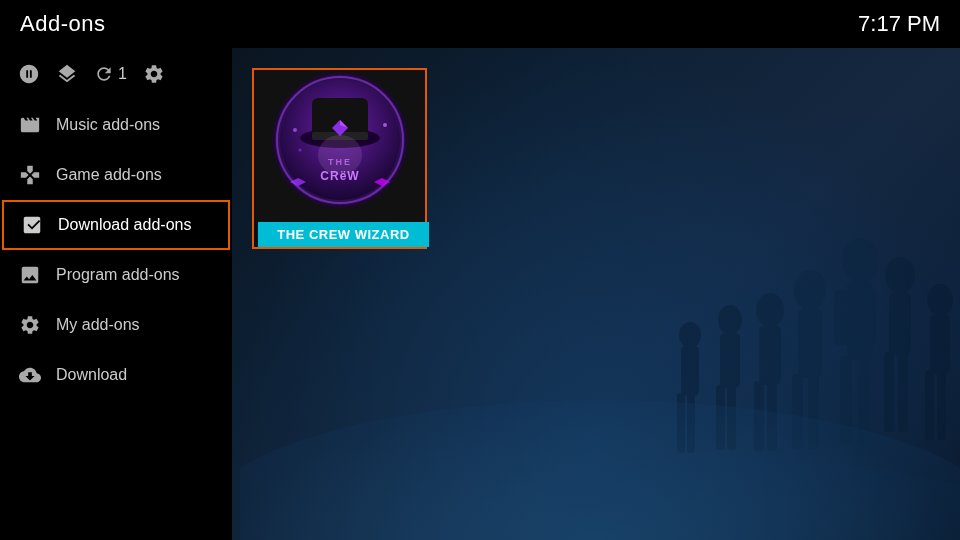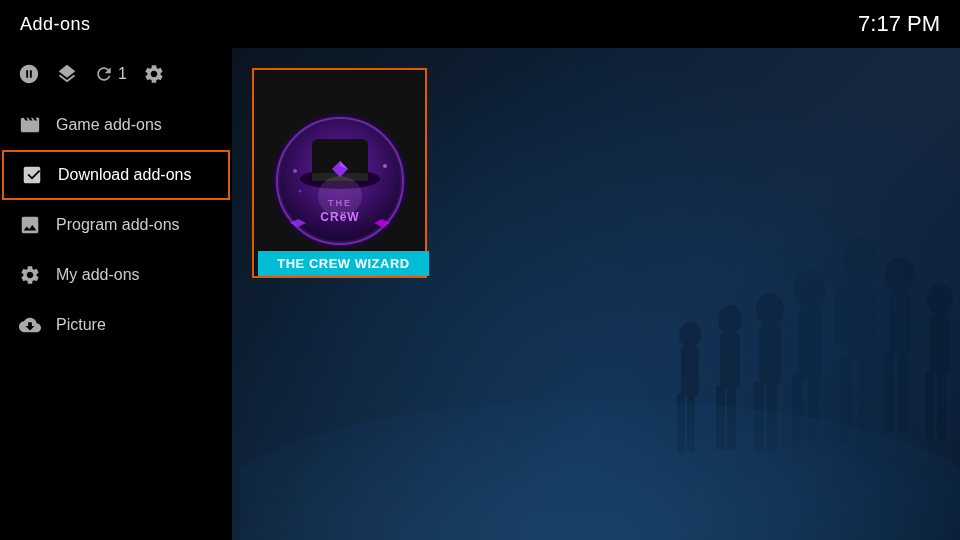--- a/index.html
+++ b/index.html
@@ -20,21 +20,21 @@
       display: flex;
       justify-content: space-between;
       align-items: center;
       padding: 8px 20px;
       background: rgba(0,0,0,0.85);
       z-index: 10;
       height: 48px;
     }
 
     .header-title {
-      font-size: 18px;
+      font-size: 22px;
       font-weight: 300;
       color: #fff;
       letter-spacing: 0.5px;
     }
 
     .header-time {
       font-size: 22px;
       font-weight: 300;
       color: #fff;
     }
@@ -173,24 +173,24 @@
       cursor: pointer;
       border: 2px solid #e55a00;
       background: rgba(0,0,0,0.4);
       display: flex;
       flex-direction: column;
       align-items: center;
     }
 
     .addon-thumb {
       width: 100%;
-      height: 181px;
+      height: 152px;
       background: #111;
       display: flex;
-      align-items: flex-end;
+      align-items: flex-start;
       justify-content: center;
       overflow: hidden;
     }
 
     .addon-thumb .crew-logo {
       width: 140px;
       height: 140px;
     }
 
     .addon-label {
@@ -255,24 +255,32 @@
     </div>
 
     <nav class="sidebar-nav">
 
       <div class="nav-item">
         <span class="nav-icon">
           <svg viewBox="0 0 24 24">
               <path d="M18 4l2 3h-3l-2-3h-2l2 3h-3l-2-3H8l2 3H7L5 4H4c-1.1 0-2 .9-2 2v12c0 1.1.9 2 2 2h16c1.1 0 2-.9 2-2V4h-4z"></path>
             </svg>
         </span>
+        <span>Music add-ons</span>
+      </div>
+
+
+      <div class="nav-item">
+        <span class="nav-icon">
+          <svg viewBox="0 0 24 24">
+              <path d="M15 7.5V2H9v5.5l3 3 3-3zM7.5 9H2v6h5.5l3-3-3-3zM9 16.5V22h6v-5.5l-3-3-3 3zM16.5 9l-3 3 3 3H22V9h-5.5z"></path>
+            </svg>
+        </span>
         <span>Game add-ons</span>
       </div>
-
-
 
       <div class="nav-item active">
         <span class="nav-icon">
           <svg viewBox="0 0 24 24" fill="#ccc">
               <path d="M19 3H5c-1.1 0-2 .9-2 2v14c0 1.1.9 2 2 2h14c1.1 0 2-.9 2-2V5c0-1.1-.9-2-2-2zm-7 14l-5-5 1.41-1.41L12 14.17l7.59-7.59L21 8l-9 9z"></path>
             </svg>
         </span>
         <span>Download add-ons</span>
       </div>
 
@@ -293,21 +301,21 @@
         </span>
         <span>My add-ons</span>
       </div>
 
       <div class="nav-item">
         <span class="nav-icon">
           <svg viewBox="0 0 24 24">
               <path d="M19.35 10.04C18.67 6.59 15.64 4 12 4 9.11 4 6.6 5.64 5.35 8.04 2.34 8.36 0 10.91 0 14c0 3.31 2.69 6 6 6h13c2.76 0 5-2.24 5-5 0-2.64-2.05-4.78-4.65-4.96zM17 13l-5 5-5-5h3V9h4v4h3z"></path>
             </svg>
         </span>
-        <span>Picture</span>
+        <span>Download</span>
       </div>
 
     </nav>
   </div>
 
   <div class="content-area">
 
     <div class="bg-image"></div>
 
     <div class="silhouettes">

